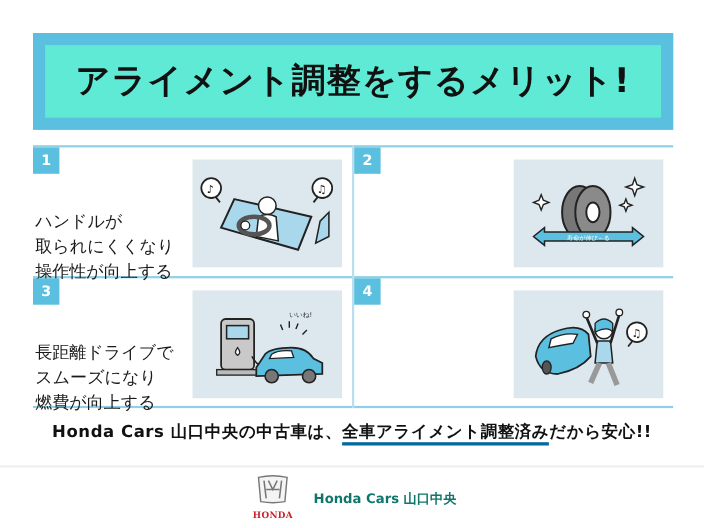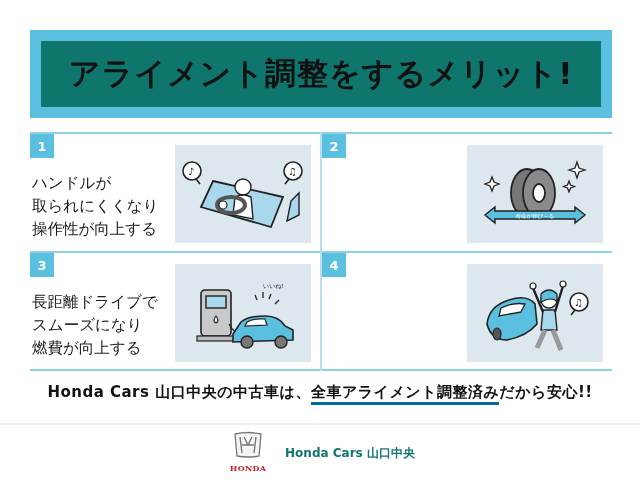--- a/index.html
+++ b/index.html
@@ -1,37 +1,37 @@
 <!DOCTYPE html>
 <html><head>
 <meta charset="utf-8">
 <style>
   * { box-sizing: border-box; margin: 0; padding: 0; }
   html, body { width: 640px; height: 480px; background: #ffffff; overflow: hidden; }
   body { position: relative; font-family: "DejaVu Sans", "Liberation Sans", sans-serif; color: #1a1a1a; }
 
   .title-frame {
     position: absolute; left: 30px; top: 30px; width: 582px; height: 88px;
-    border: 11px solid #5bbfdf; background: #0f766e;
+    border: 11px solid #5bbfdf; background: #5eead4;
     display: flex; align-items: center; justify-content: center;
   }
   .title-text { font-size: 31px; font-weight: bold; letter-spacing: 1px; color: #111; }
 
   .grid { position: absolute; left: 30px; top: 132px; width: 582px; height: 239px; }
   .hline { position: absolute; left: 0; width: 582px; height: 2px; background: #8fd0e6; }
   .vline { position: absolute; top: 0; width: 2px; height: 239px; background: #b9dfee; }
 
   .cell { position: absolute; width: 290px; height: 118px; }
   .num-badge {
     position: absolute; left: 0; top: 0; width: 24px; height: 24px;
     background: #5bbfdf; color: #fff; font-size: 13px; font-weight: bold;
     display: flex; align-items: center; justify-content: center;
   }
   .cell-text {
-    position: absolute; left: 2px; top: 38px; width: 142px;
+    position: absolute; left: 2px; top: 56px; width: 142px;
     font-size: 15.5px; line-height: 23px; color: #1a1a1a; white-space: pre-line;
   }
   .illus {
     position: absolute; left: 145px; top: 11px; width: 136px; height: 98px;
     background: #dde7ee;
   }
   .illus svg { width: 100%; height: 100%; display: block; }
 
   .tagline {
     position: absolute; left: 0; top: 383px; width: 640px; text-align: center;

